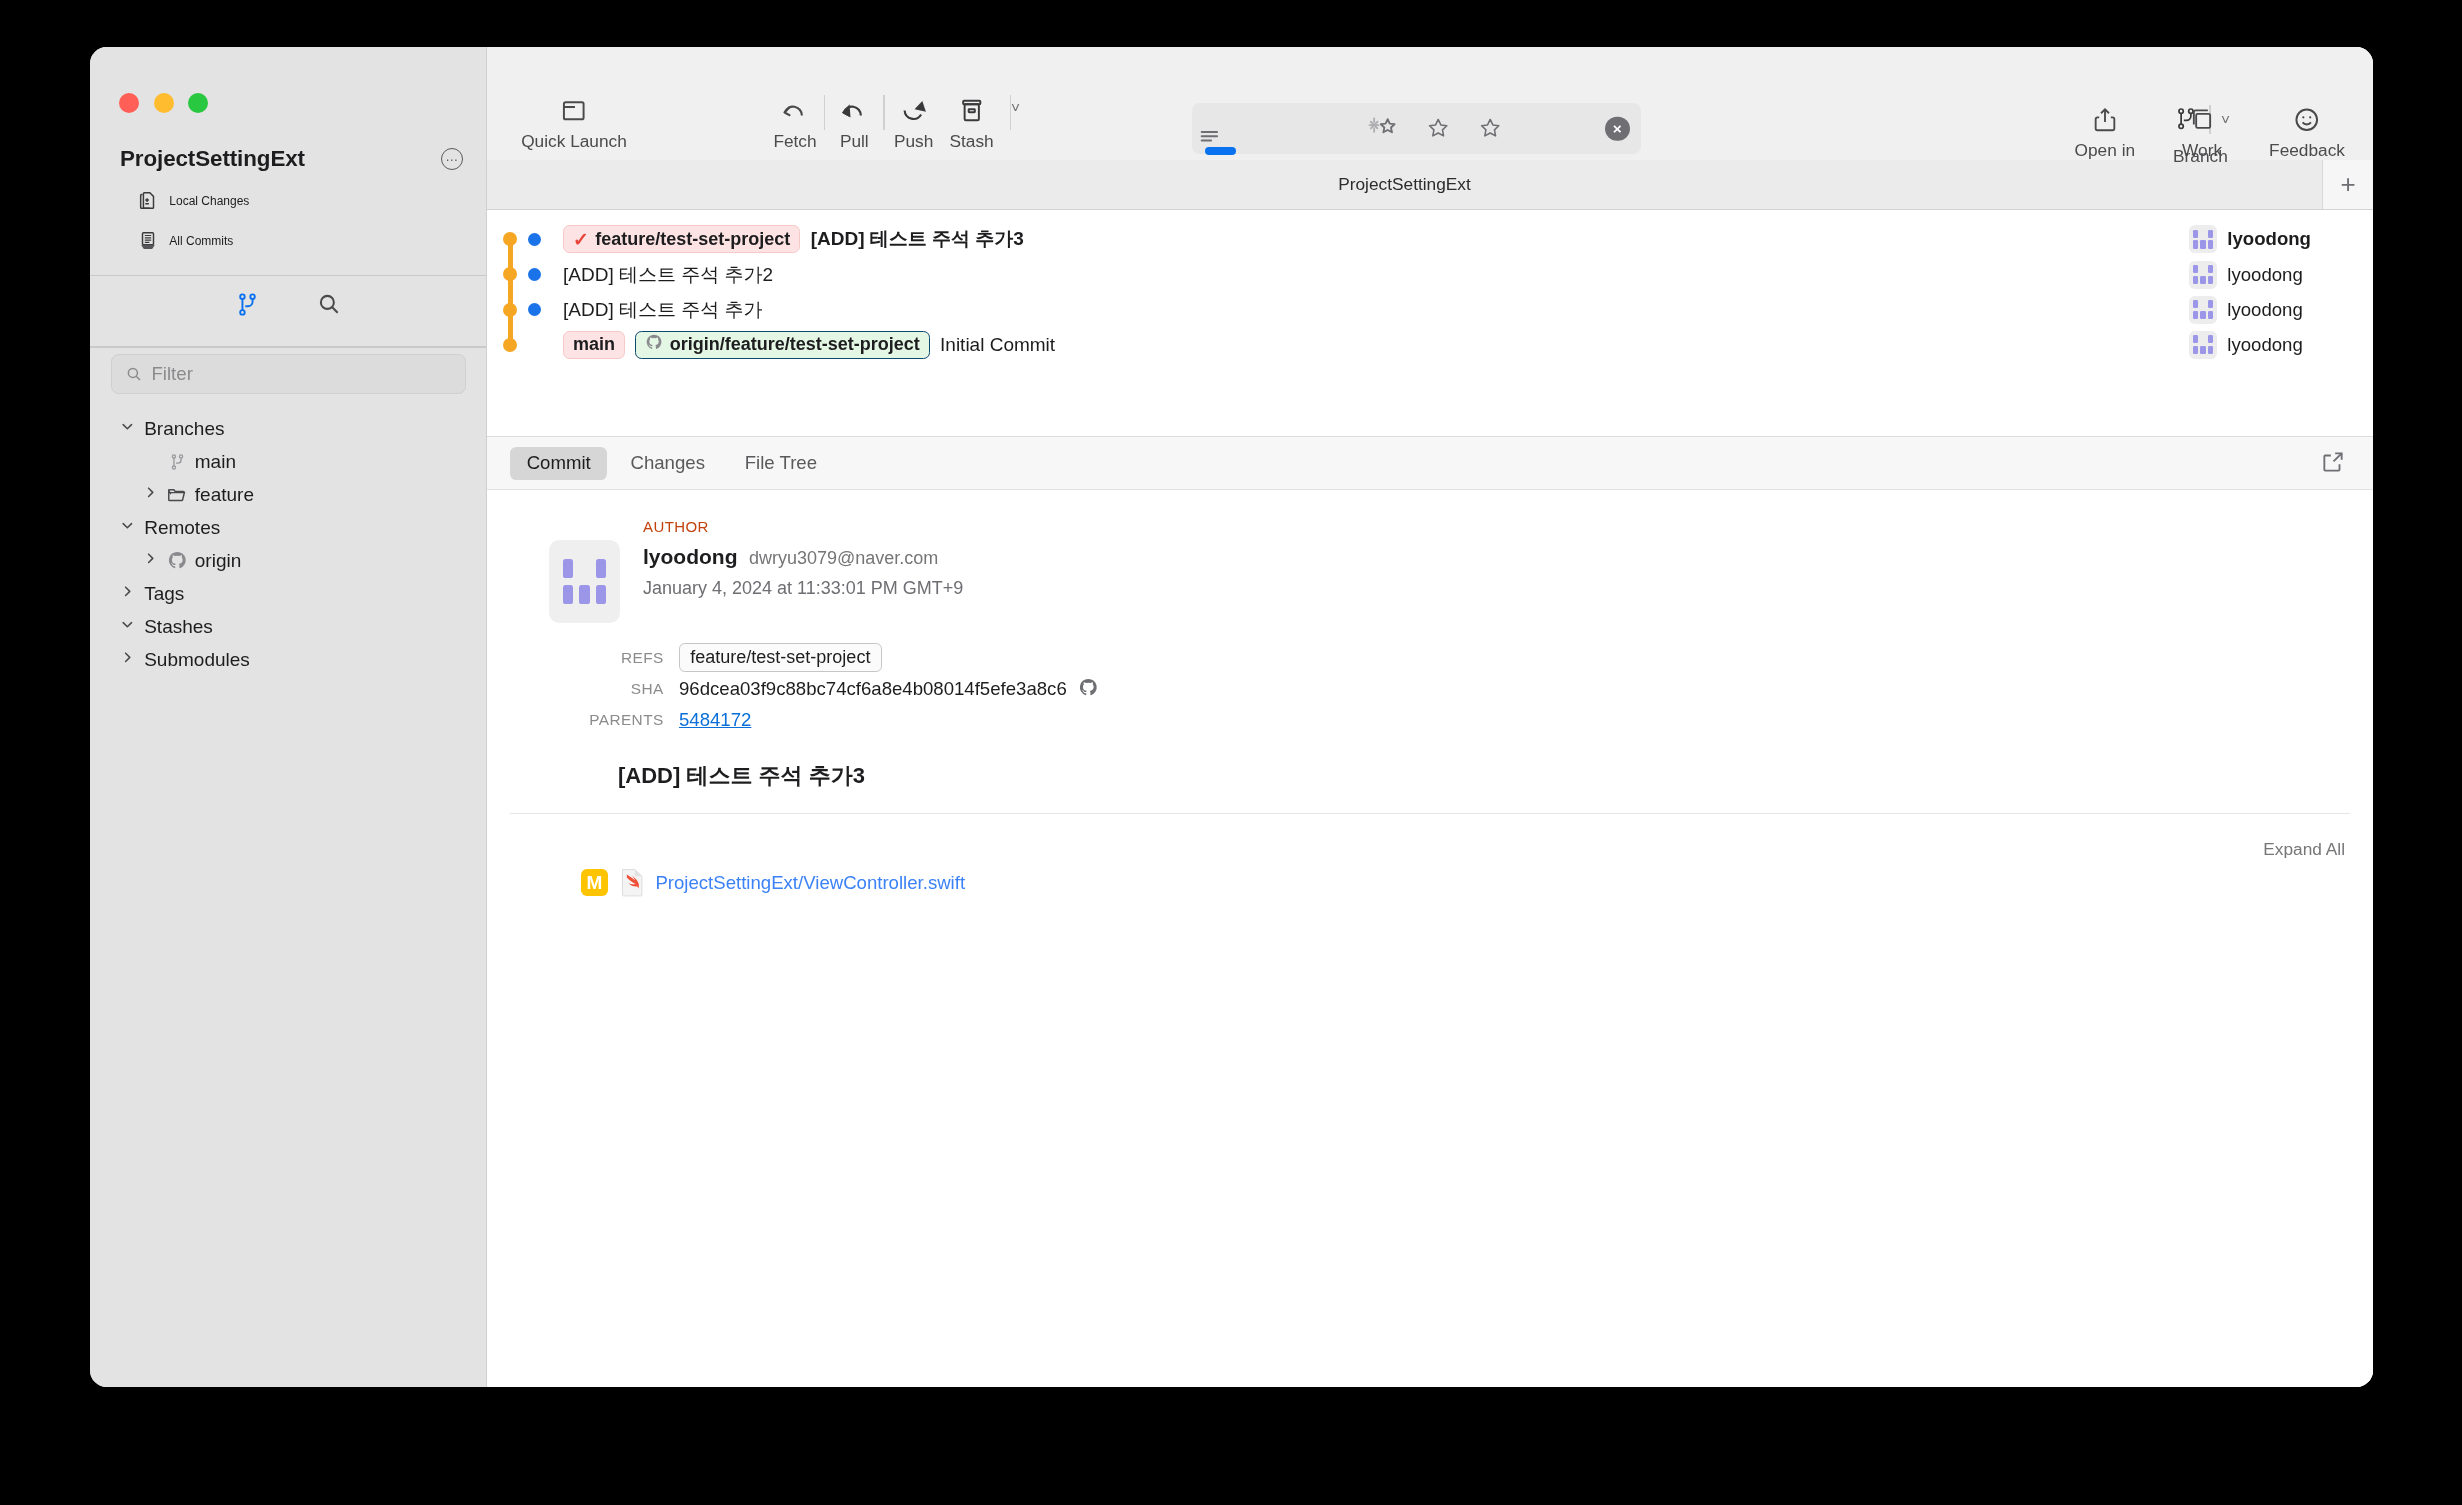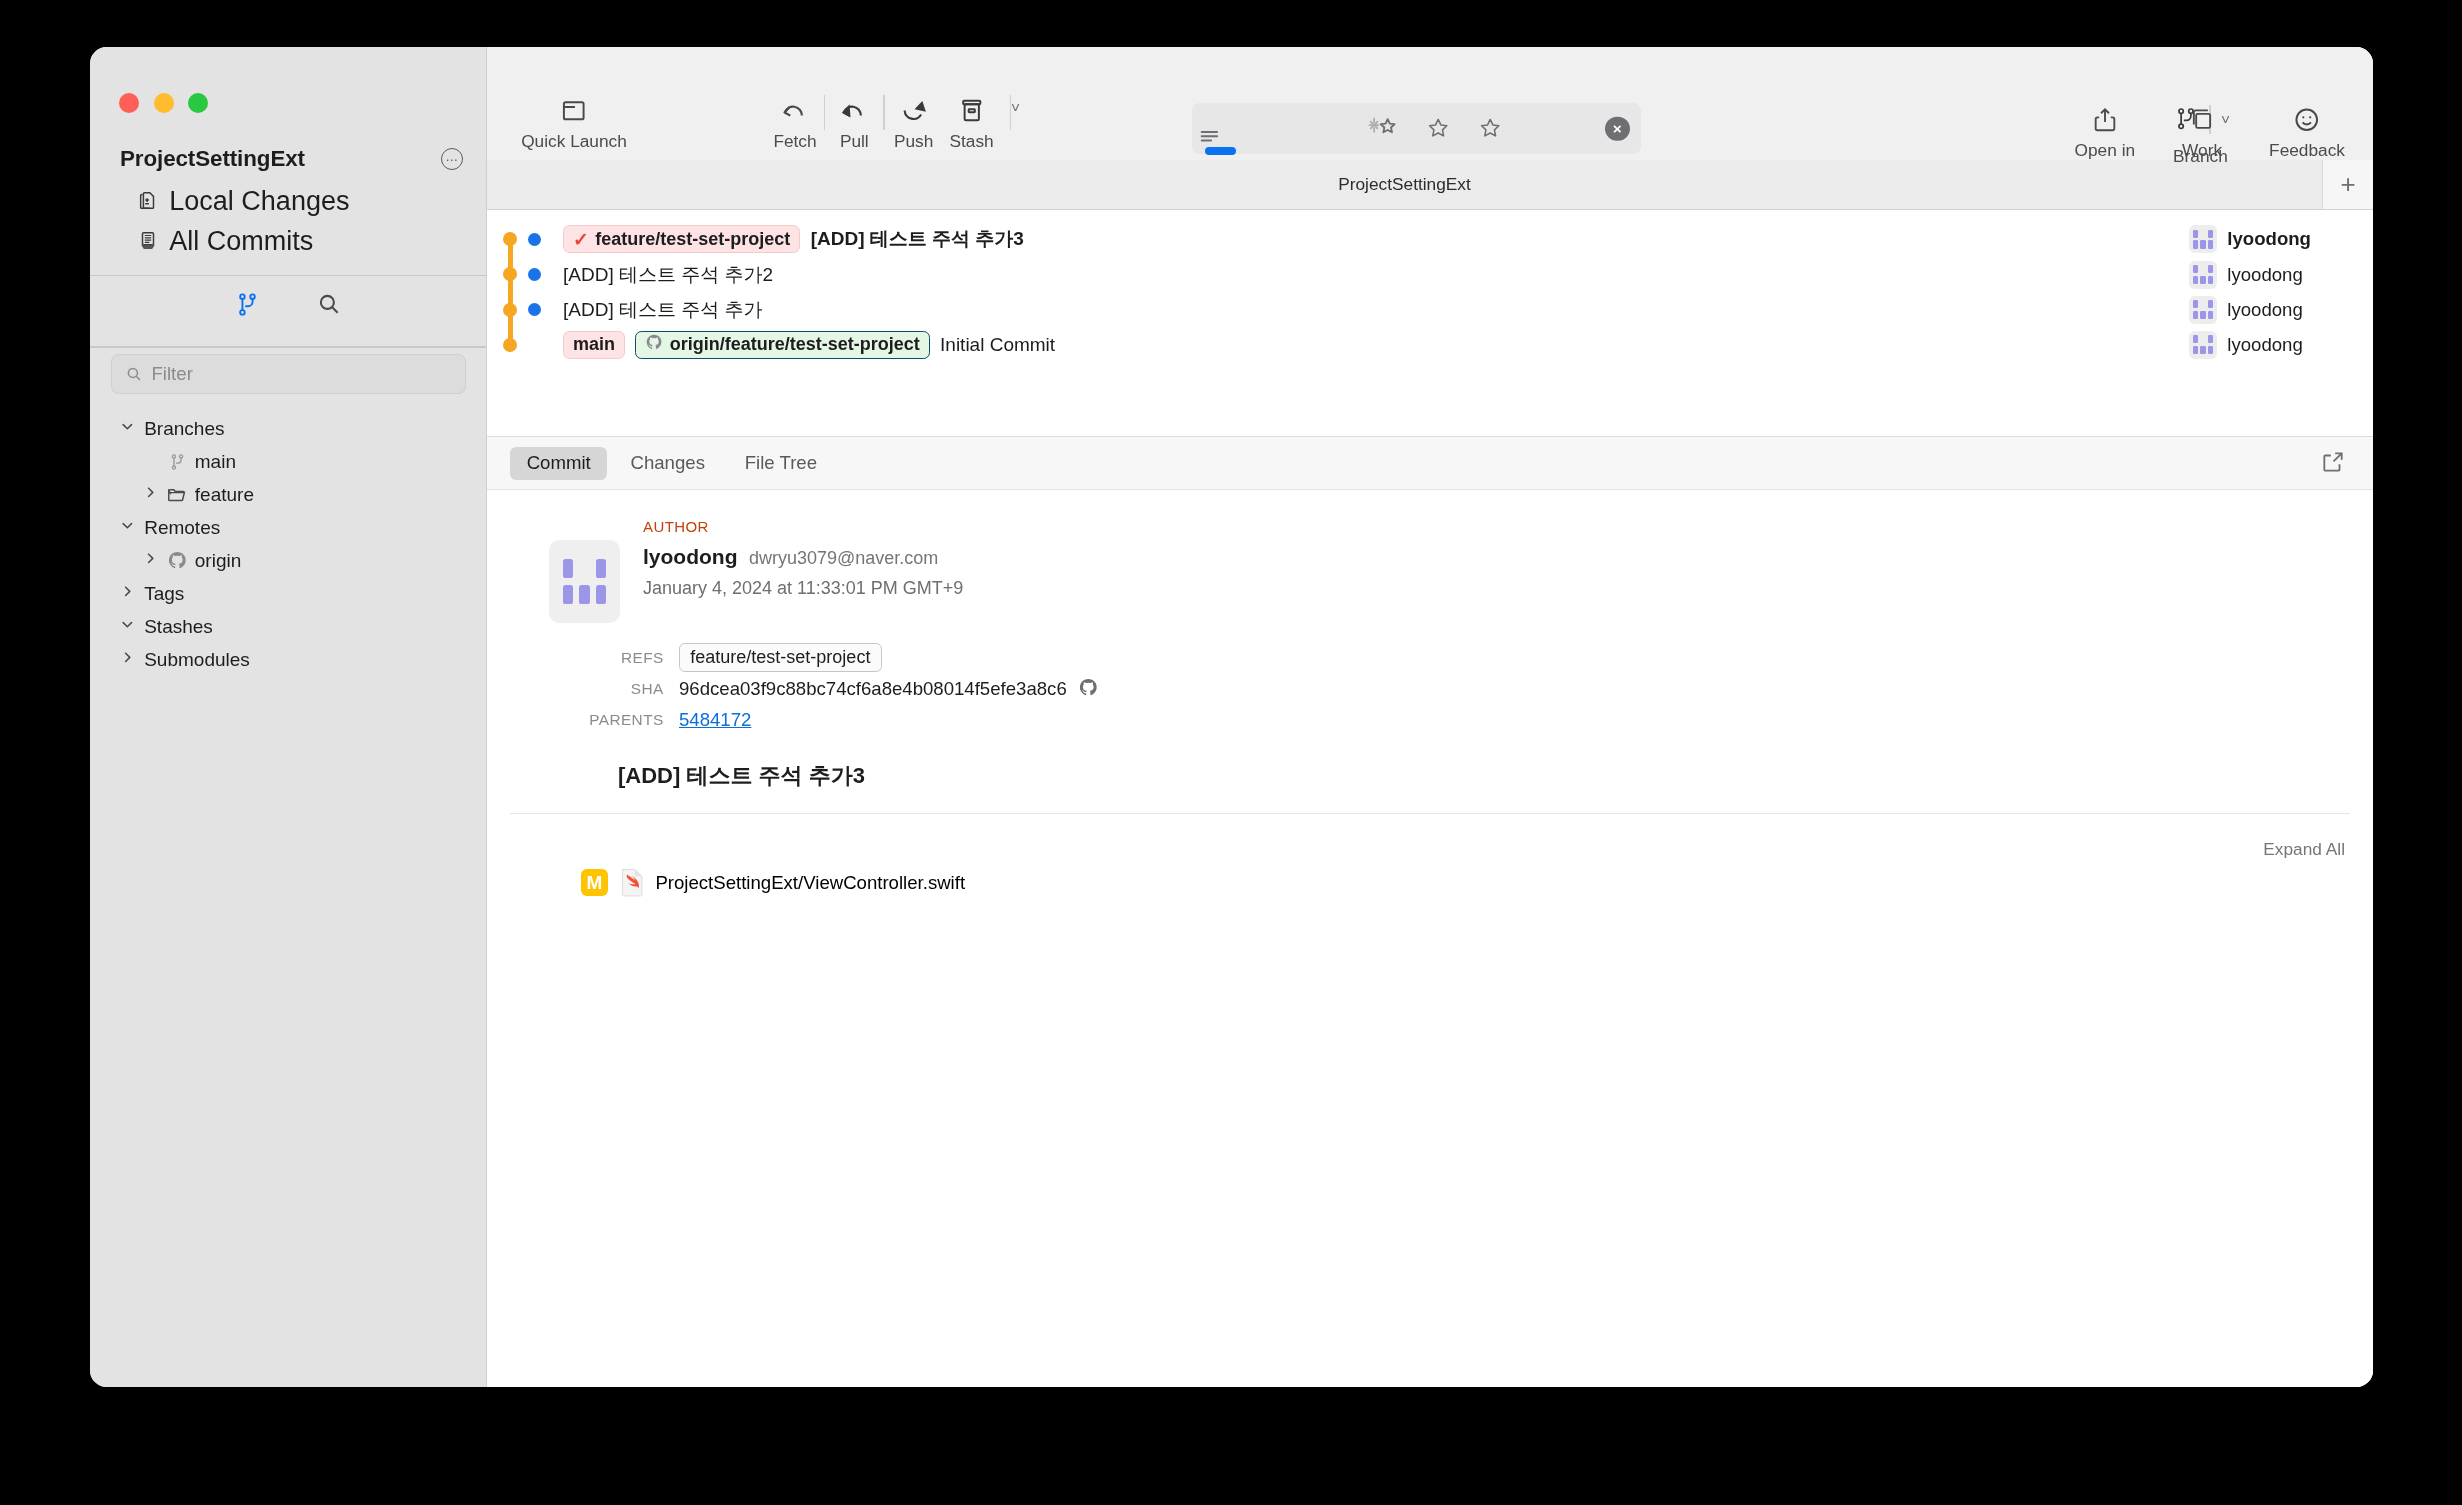--- a/index.html
+++ b/index.html
@@ -57,21 +57,21 @@
     display: flex; align-items: center; justify-content: center;
     color: #5b5b5d; font-size: 13px; line-height: 1;
     padding-bottom: 5.1px;
     letter-spacing: 0.6px;
   }
 
   .nav-list { padding: 9px 0 0 46px; }
   .nav-item {
     display: flex; align-items: center; gap: 10.3px;
     height: 40px;
-    font-size: 27px; color: #1d1d1f;
+    font-size: 12px; color: #1d1d1f;
   }
   .nav-ico { width: 23px; height: 23px; display:flex; align-items:center; justify-content:center; }
 
   .pane-sep {
     height: 1.3px; background: #c9c9c9; margin-top: 14px;
   }
   .mode-bar {
     height: 56px;
     display: flex; align-items: center; justify-content: center;
     gap: 50px;
@@ -256,21 +256,21 @@
 
   .file-head { position: relative; margin-top: 24.4px; }
   #expand-all { position:absolute; right: 28px; top: 0; font-size: 17.3px; color:#767679; }
   .file-row { display:flex; align-items:center; gap: 11.5px; padding: 29.5px 0 0 94px; }
   .mbadge {
     width: 27px; height: 27px; border-radius: 5.8px; background:#ffc400;
     display:flex; align-items:center; justify-content:center;
     color:#fff; font-size: 19px; font-weight: 700; font-family:"Liberation Sans", sans-serif;
   }
   .swift-ico { width: 24.4px; height: 29.5px; position: relative; }
-  .fname { font-size: 18.6px; color:#000000; }
+  .fname { font-size: 18.6px; color:#3b82f6; }
 </style>
 </head>
 <body>
 
 <div id="window">
 
   <div id="sidebar">
 
     <div class="traffic">
       <div class="tl red"></div>

